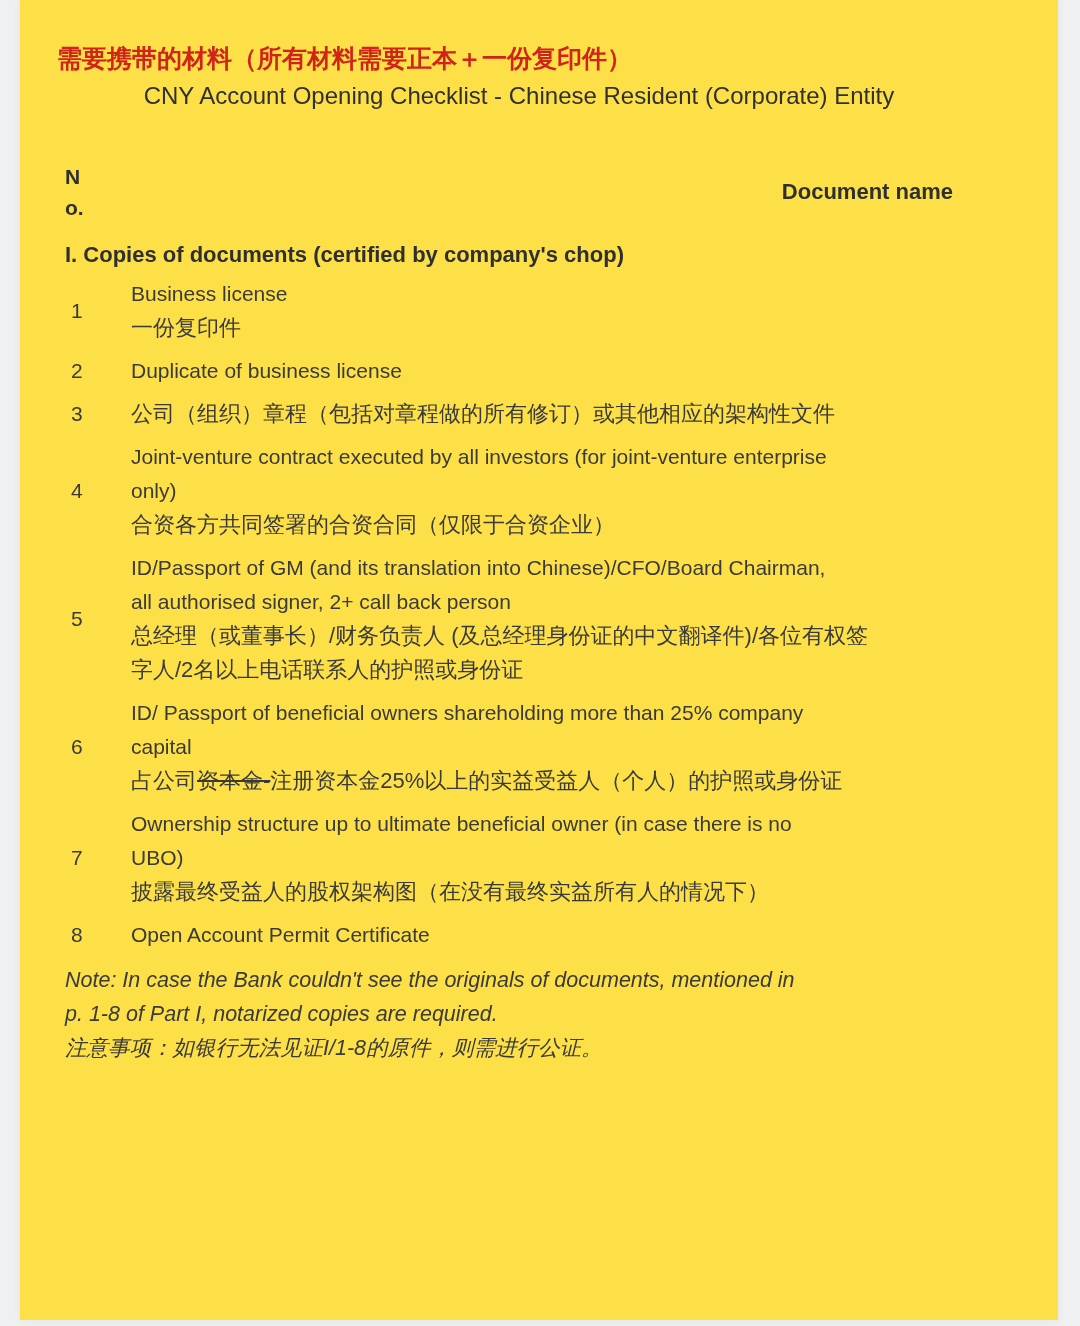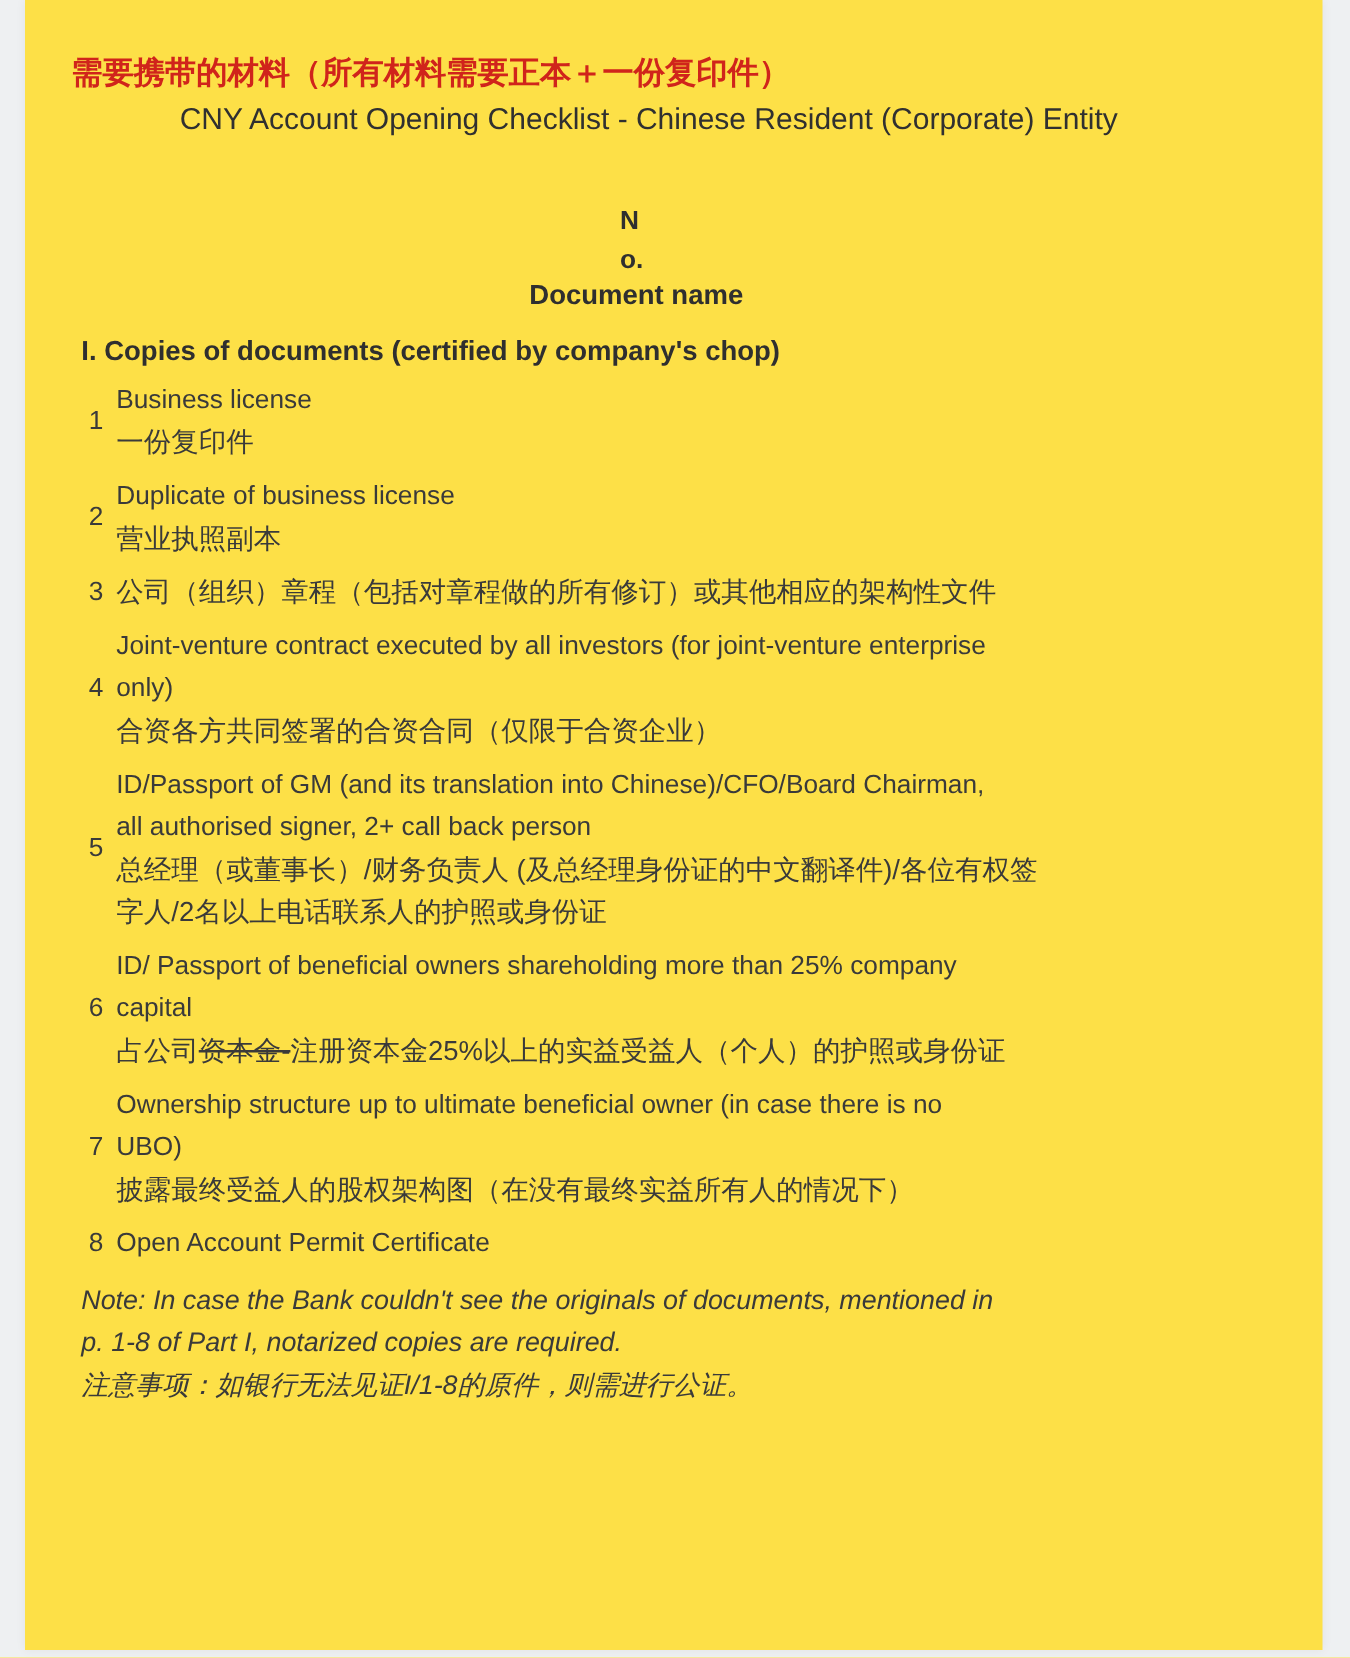--- a/index.html
+++ b/index.html
@@ -42,21 +42,20 @@
     text-align: center;
     margin: 7px 60px 0 20px;
   }
   .table {
     padding: 0 105px 0 45px;
   }
   .thead {
     display: flex;
     align-items: center;
     margin-top: 50px;
-    flex-direction: column;
   }
   .no-col {
     width: 26px;
     flex-shrink: 0;
     font-size: 21px;
     font-weight: bold;
     line-height: 31px;
     word-break: break-all;
     color: #2f2f2f;
   }
@@ -87,20 +86,21 @@
     box-sizing: border-box;
     padding-left: 6px;
     display: flex;
     align-items: center;
     font-size: 21px;
   }
   .cell {
     flex: 1;
     font-size: 21px;
     line-height: 34px;
+    margin-left: 38px;
   }
   .en, .zh {
     white-space: pre-line;
   }
   .zh {
     font-size: 22px;
   }
   .struck {
     text-decoration: line-through;
   }
@@ -140,21 +140,20 @@
           <div class="cell">
             <div class="en">Business license</div>
             <div class="zh">一份复印件</div>
           </div>
         </div>
 
         <div class="row">
           <div class="num">2</div>
           <div class="cell">
             <div class="en">Duplicate of business license</div>
-            <div class="zh">营业执照副本</div>
           </div>
         </div>
 
         <div class="row">
           <div class="num">3</div>
           <div class="cell">
             <div class="zh">公司（组织）章程（包括对章程做的所有修订）或其他相应的架构性文件</div>
           </div>
         </div>
 

